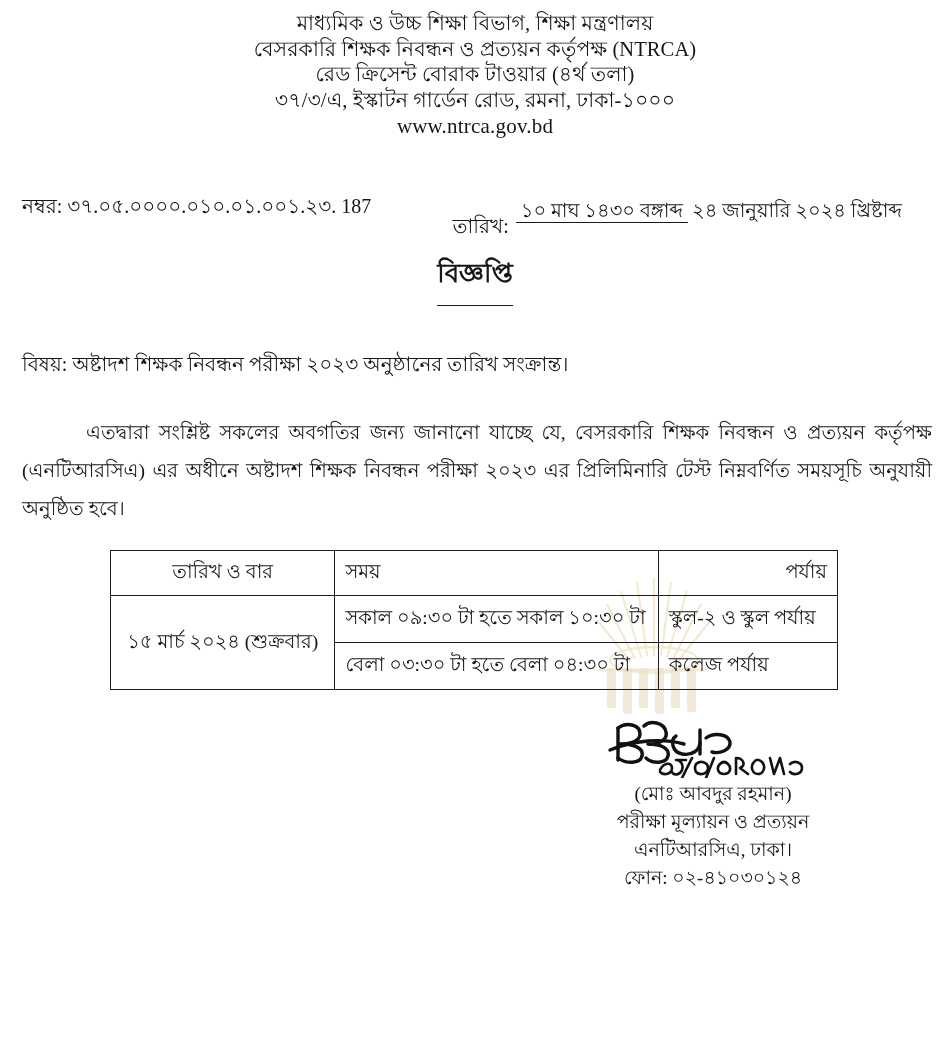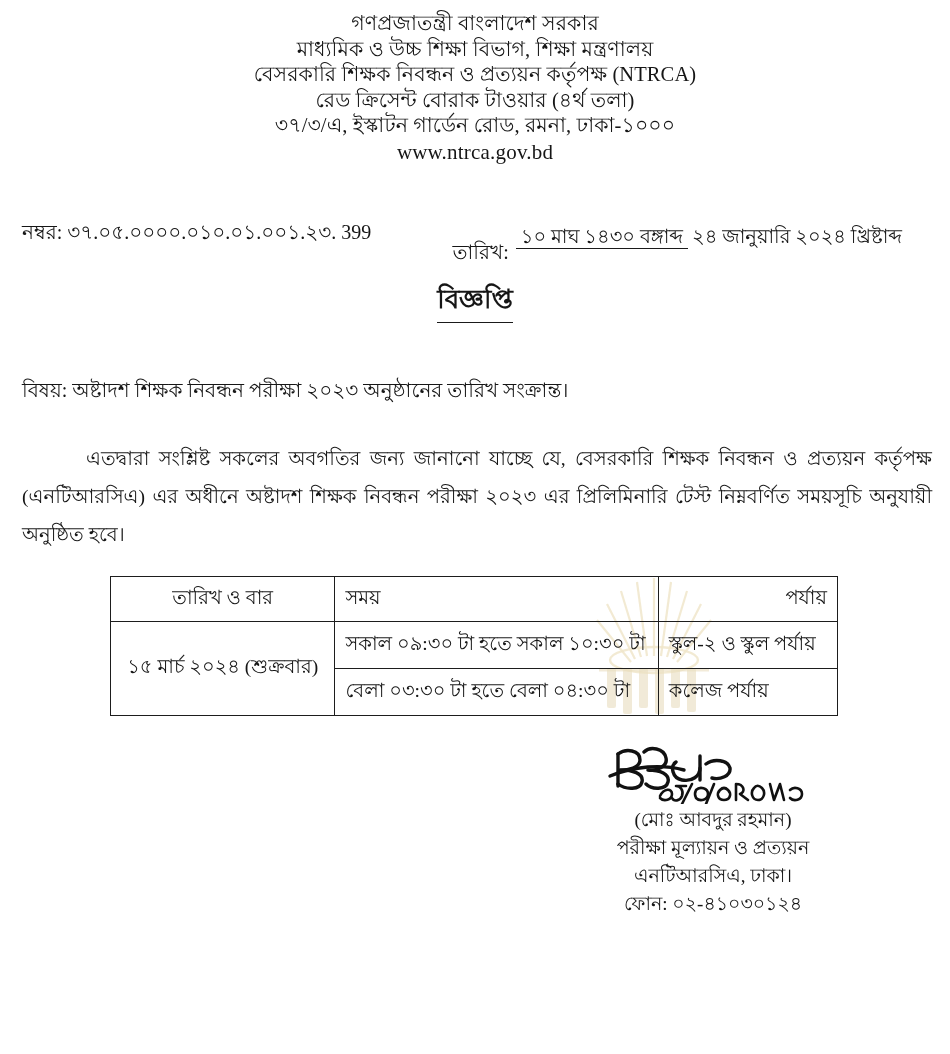--- a/index.html
+++ b/index.html
@@ -101,21 +101,21 @@
   .notice-title {
     position: relative;
     z-index: 2;
     text-align: center;
     margin-top: 10px;
   }
   .notice-title span {
     font-size: 26px;
     font-weight: 700;
     border-bottom: 1.8px solid #1a1a1a;
-    padding-bottom: 8px;
+    padding-bottom: 17px;
   }
 
   
   .subject {
     position: relative;
     z-index: 2;
     margin-top: 53px;
     padding-left: 22px;
     font-size: 20px;
     line-height: 28px;
@@ -238,30 +238,29 @@
         <rect x="80" y="108" width="9" height="40" rx="2"></rect>
         <rect x="96" y="108" width="9" height="46" rx="2"></rect>
         <rect x="112" y="108" width="9" height="40" rx="2"></rect>
         <rect x="128" y="108" width="9" height="44" rx="2"></rect>
       </g>
       <path d="M40 110 L150 110" stroke="#b9932f" stroke-width="3" opacity="0.6"></path>
     </svg>
   </div>
 
   <div class="letterhead">
-    <div class="line">গণপ্রজাতন্ত্রী বাংলাদেশ সরকার</div>
     <div class="line">মাধ্যমিক ও উচ্চ শিক্ষা বিভাগ, শিক্ষা মন্ত্রণালয়</div>
     <div class="line">বেসরকারি শিক্ষক নিবন্ধন ও প্রত্যয়ন কর্তৃপক্ষ (NTRCA)</div>
     <div class="line">রেড ক্রিসেন্ট বোরাক টাওয়ার (৪র্থ তলা)</div>
     <div class="line">৩৭/৩/এ, ইস্কাটন গার্ডেন রোড, রমনা, ঢাকা-১০০০</div>
     <div class="url">www.ntrca.gov.bd</div>
   </div>
 
   <div class="memo-row">
-    <div class="memo-no">নম্বর: ৩৭.০৫.০০০০.০১০.০১.০০১.২৩. 399</div>
+    <div class="memo-no">নম্বর: ৩৭.০৫.০০০০.০১০.০১.০০১.২৩. 187</div>
     <div class="date-block">
       <span class="date-label">তারিখ:</span>
       <span class="date-frac">
         <span class="top">১০ মাঘ ১৪৩০ বঙ্গাব্দ</span>
         <span class="bottom">২৪ জানুয়ারি ২০২৪ খ্রিষ্টাব্দ</span>
       </span>
     </div>
   </div>
 
   <div class="notice-title">

